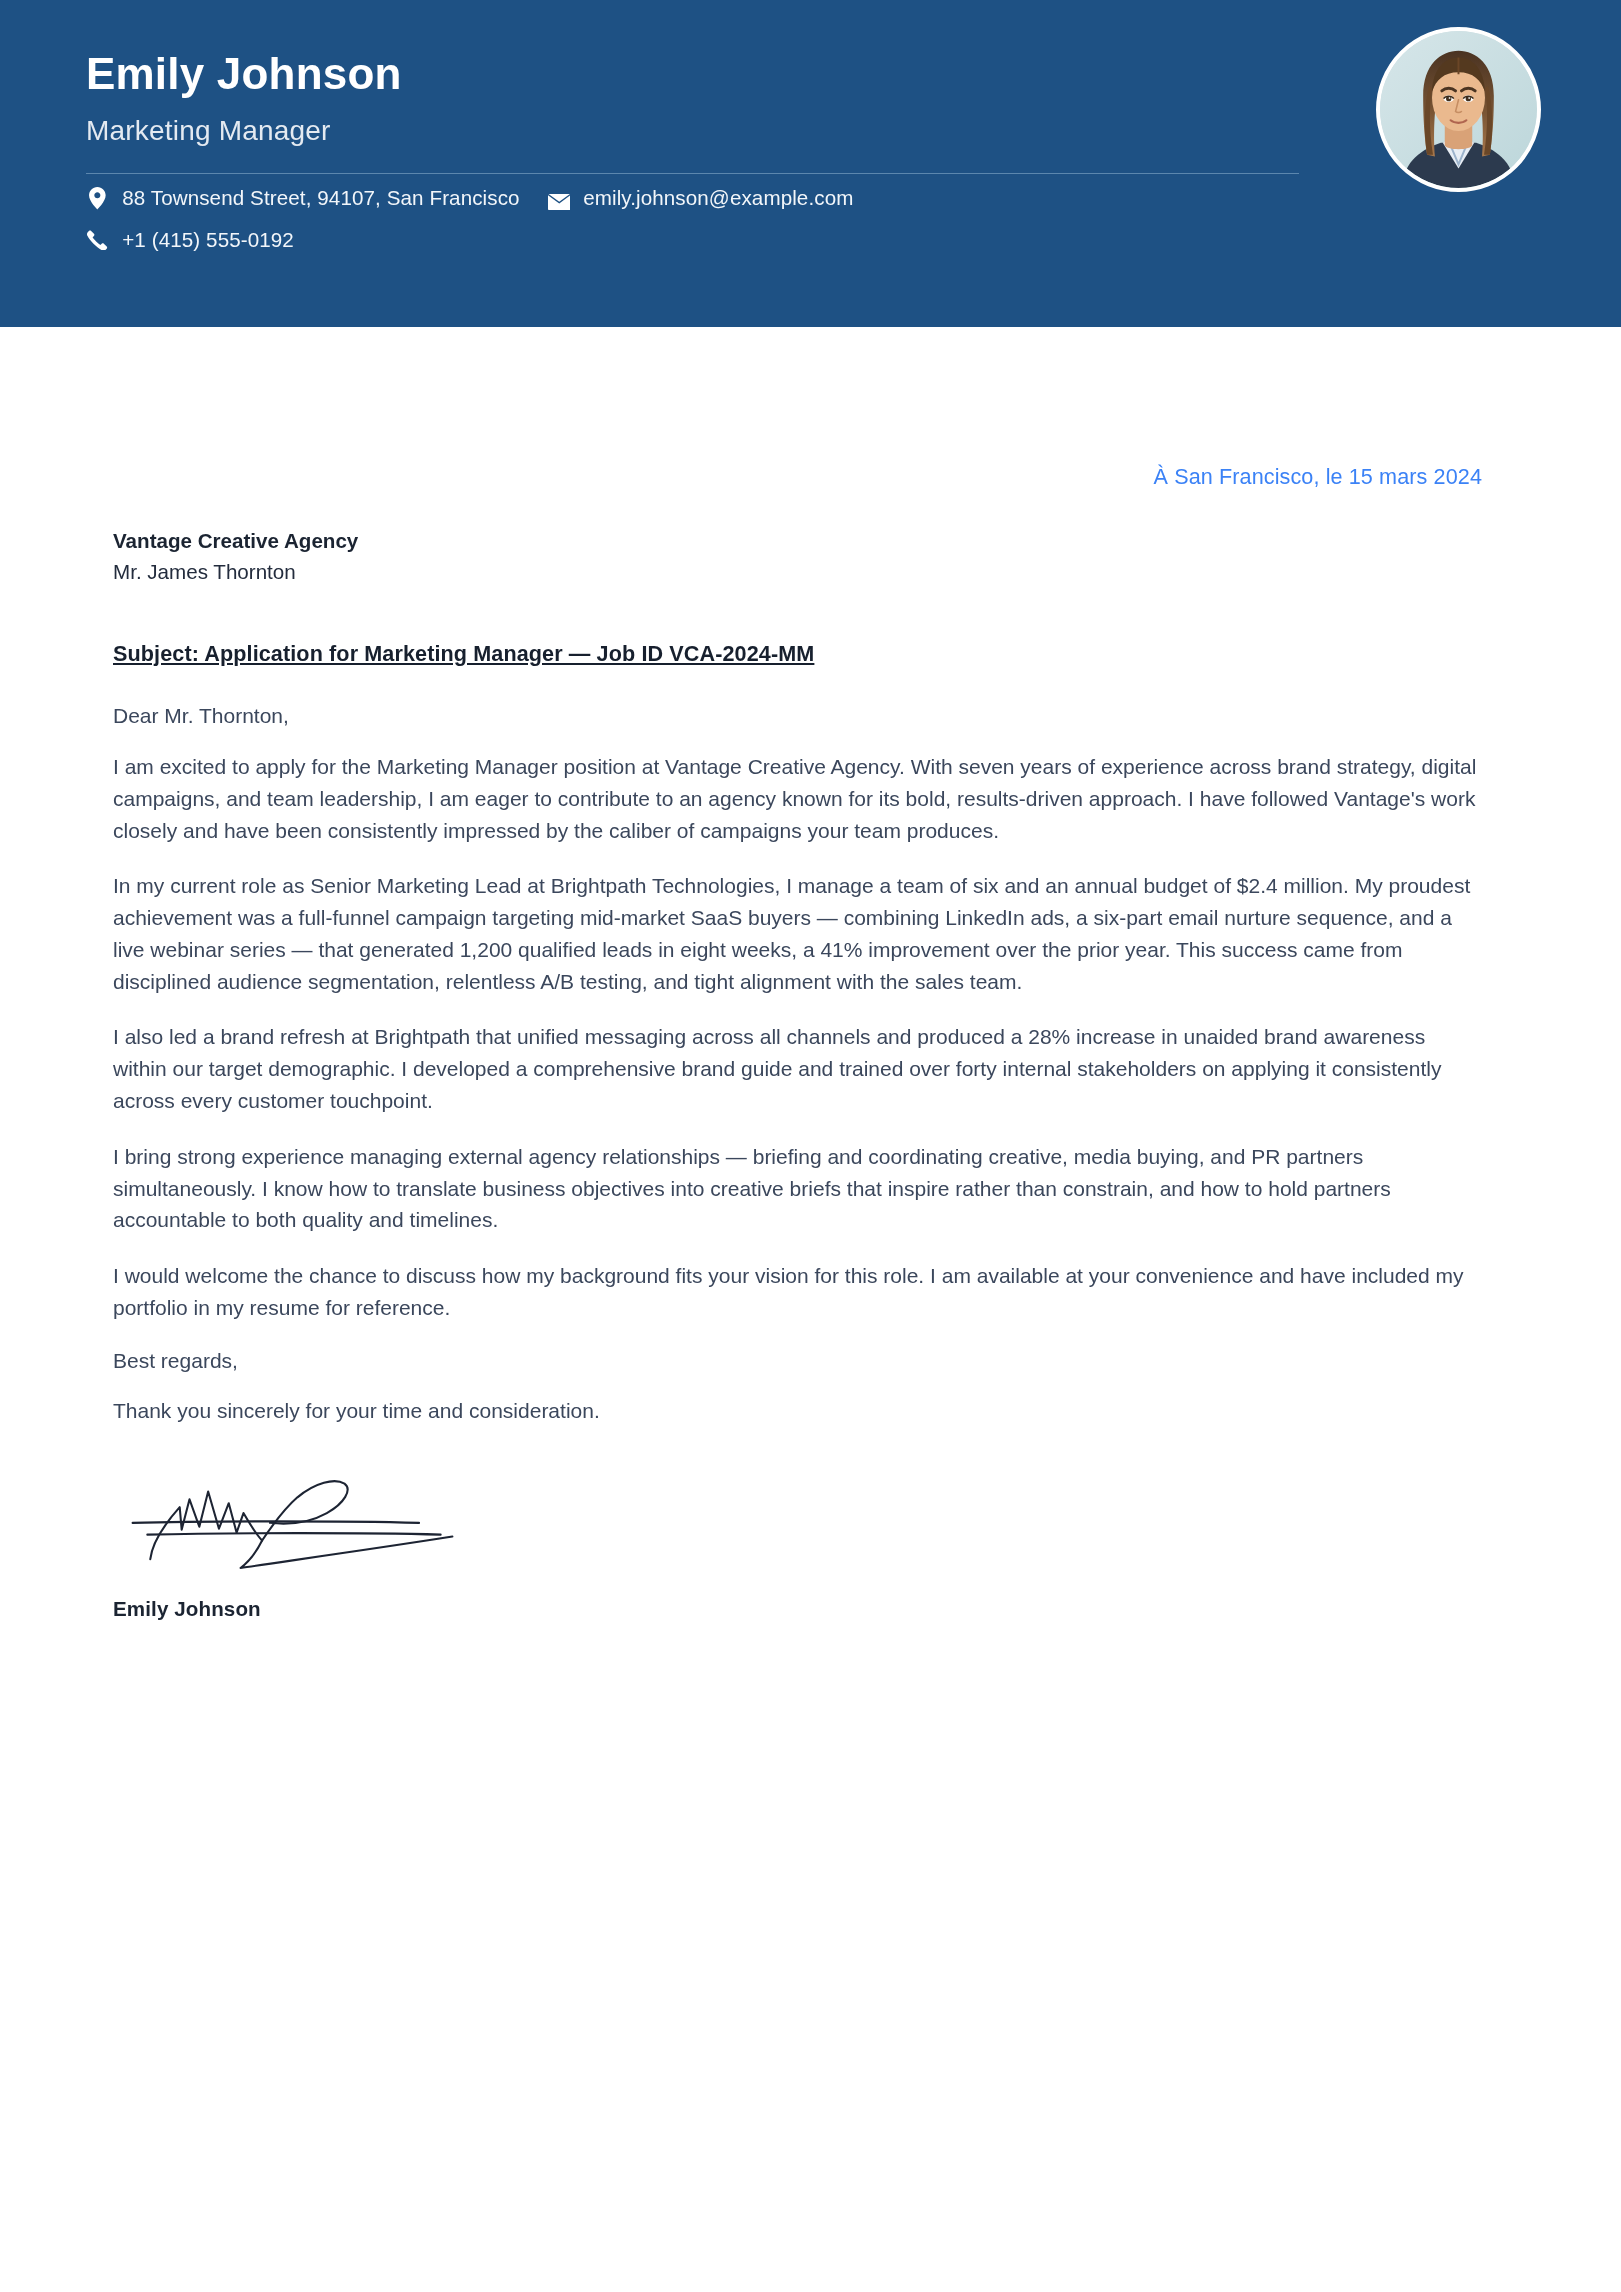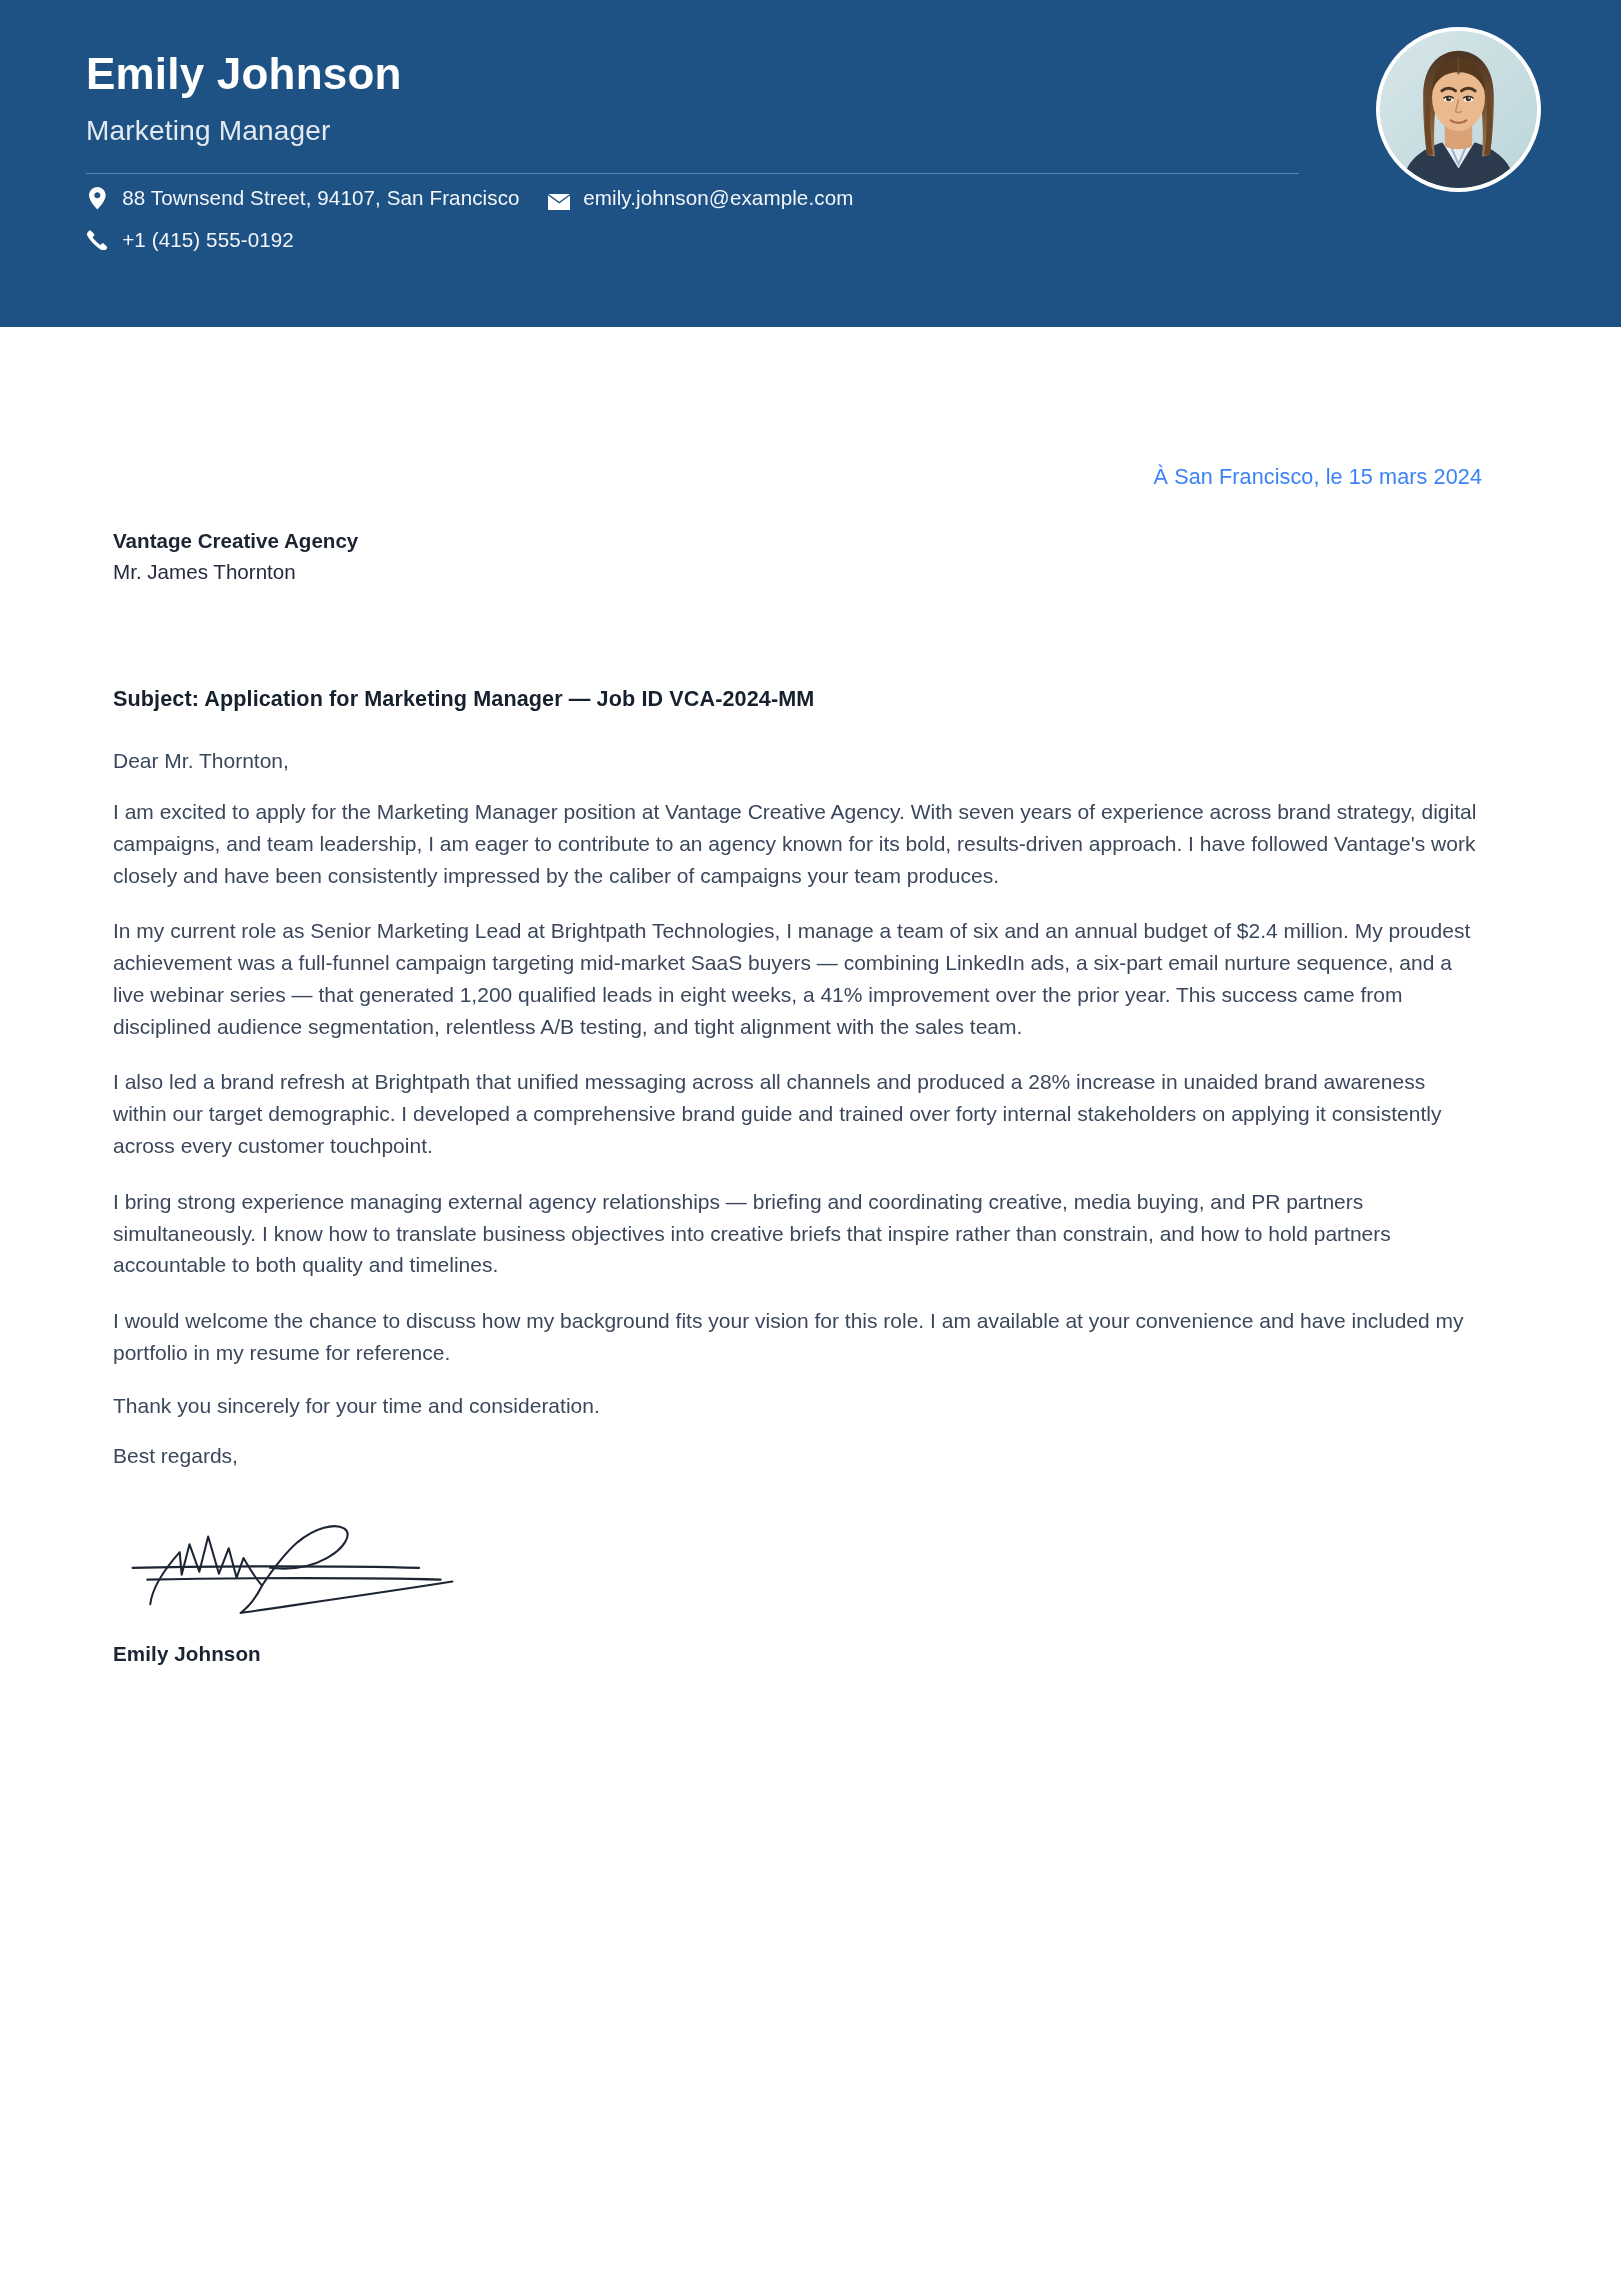--- a/index.html
+++ b/index.html
@@ -132,25 +132,26 @@
     font-size: 20.6px;
     color: #232c3d;
     line-height: 1.52;
   }
   .recipient .org {
     font-weight: bold;
     color: #1b2432;
   }
 
   .subject {
-    margin-top: 98px;
+    margin-top: 53px;
     font-size: 21.6px;
     font-weight: bold;
     color: #17202e;
     letter-spacing: 0.1px;
+    text-decoration: underline;
   }
 
   .salutation {
     margin-top: 37px;
     font-size: 21px;
     color: #3b475c;
   }
 
   .para {
     margin-top: 23.5px;
@@ -306,22 +307,22 @@
     <div class="subject">Subject: Application for Marketing Manager — Job ID VCA-2024-MM</div>
 
     <div class="salutation">Dear Mr. Thornton,</div>
 
     <div class="para">I am excited to apply for the Marketing Manager position at Vantage Creative Agency. With seven years of experience across brand strategy, digital campaigns, and team leadership, I am eager to contribute to an agency known for its bold, results-driven approach. I have followed Vantage's work closely and have been consistently impressed by the caliber of campaigns your team produces.</div>
     <div class="para">In my current role as Senior Marketing Lead at Brightpath Technologies, I manage a team of six and an annual budget of $2.4 million. My proudest achievement was a full-funnel campaign targeting mid-market SaaS buyers — combining LinkedIn ads, a six-part email nurture sequence, and a live webinar series — that generated 1,200 qualified leads in eight weeks, a 41% improvement over the prior year. This success came from disciplined audience segmentation, relentless A/B testing, and tight alignment with the sales team.</div>
     <div class="para">I also led a brand refresh at Brightpath that unified messaging across all channels and produced a 28% increase in unaided brand awareness within our target demographic. I developed a comprehensive brand guide and trained over forty internal stakeholders on applying it consistently across every customer touchpoint.</div>
     <div class="para">I bring strong experience managing external agency relationships — briefing and coordinating creative, media buying, and PR partners simultaneously. I know how to translate business objectives into creative briefs that inspire rather than constrain, and how to hold partners accountable to both quality and timelines.</div>
     <div class="para">I would welcome the chance to discuss how my background fits your vision for this role. I am available at your convenience and have included my portfolio in my resume for reference.</div>
 
+    <div class="closing">Best regards,</div>
     <div class="closing">Thank you sincerely for your time and consideration.</div>
-    <div class="closing">Best regards,</div>
 
     <div class="signature-block">
       <svg viewBox="0 0 420 120">
         <g fill="none" stroke="#1d2433" stroke-width="2.1" stroke-linecap="round" stroke-linejoin="round">
 
           <path d="M38 105
                    C 40 88, 52 70, 68 52
                    L 70 75
                    L 78 44
                    L 88 72

